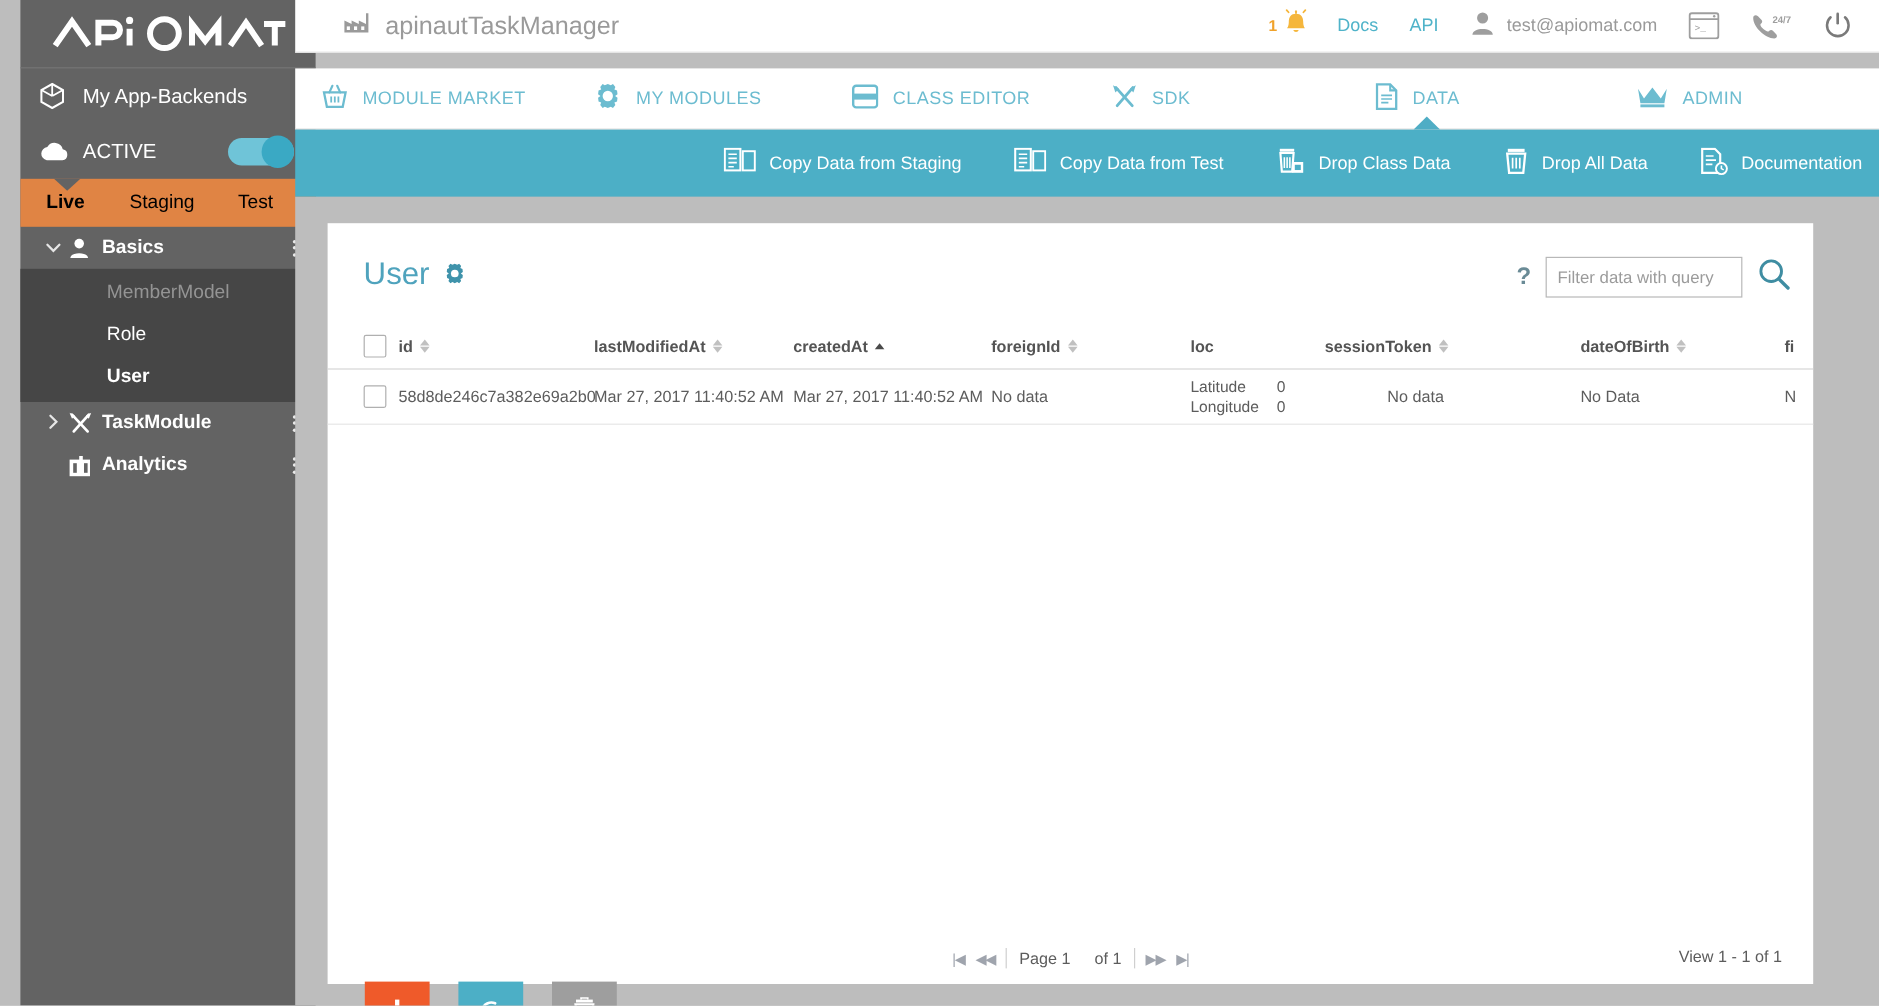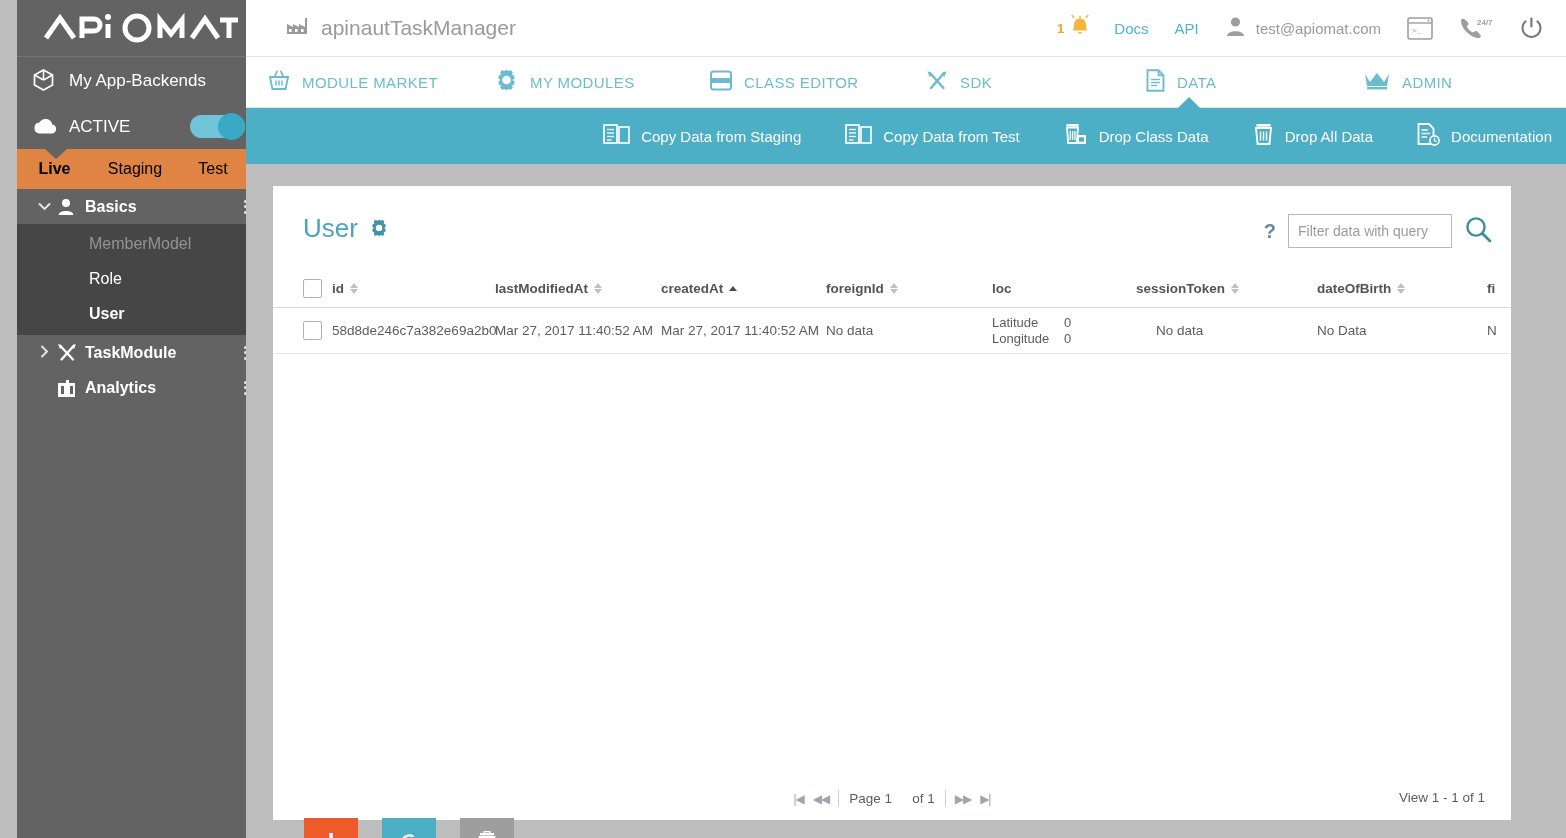--- a/index.html
+++ b/index.html
@@ -81,21 +81,21 @@
   .tree-leaf {
     height: 35px; display: flex; align-items: center;
     padding-left: 72px; font-size: 16px; color: #ffffff;
   }
   .tree-leaf.muted { color: #949494; }
   .tree-leaf.active { font-weight: bold; }
 
   
   #header {
     position: absolute; left: 246px; top: 0;
-    width: 1320px; height: 57px; background: #ffffff;
+    width: 1320px; height: 44px; background: #ffffff;
     border-bottom: 1px solid #e2e2e2;
     display: flex; align-items: center;
   }
   .app-title {
     display: flex; align-items: center; gap: 13px;
     margin-left: 40px; color: #9a9a9a; font-size: 21px;
   }
   .hdr-right {
     margin-left: auto; display: flex; align-items: center;
     gap: 0; padding-right: 18px;
@@ -634,21 +634,21 @@
           <div class="cell" style="left:553px">
             <span>foreignId</span>
             <span class="sortico">
                 <u></u>
                 <d></d>
               </span>
           </div>
           <div class="cell" style="left:719px">
             <span>loc</span>
           </div>
-          <div class="cell" style="left:863px">
+          <div class="cell" style="left:831px">
             <span>sessionToken</span>
             <span class="sortico">
                 <u></u>
                 <d></d>
               </span>
           </div>
           <div class="cell" style="left:1044px">
             <span>dateOfBirth</span>
             <span class="sortico">
                 <u></u>

